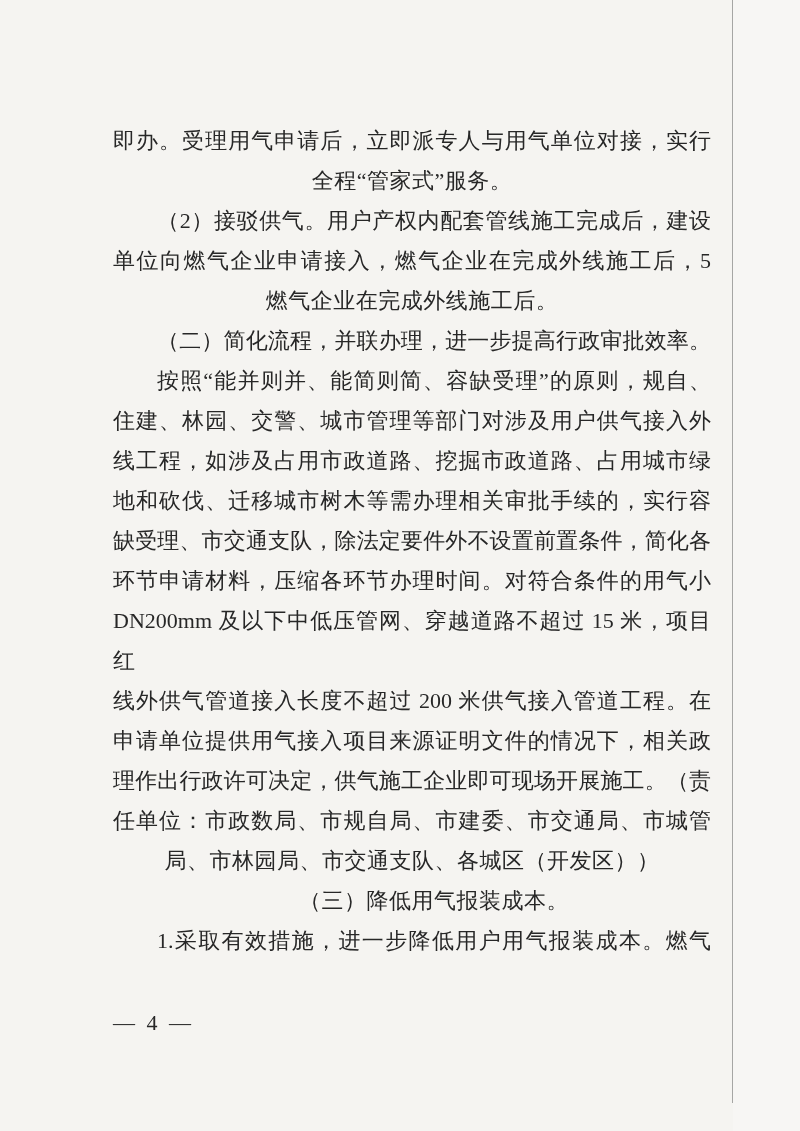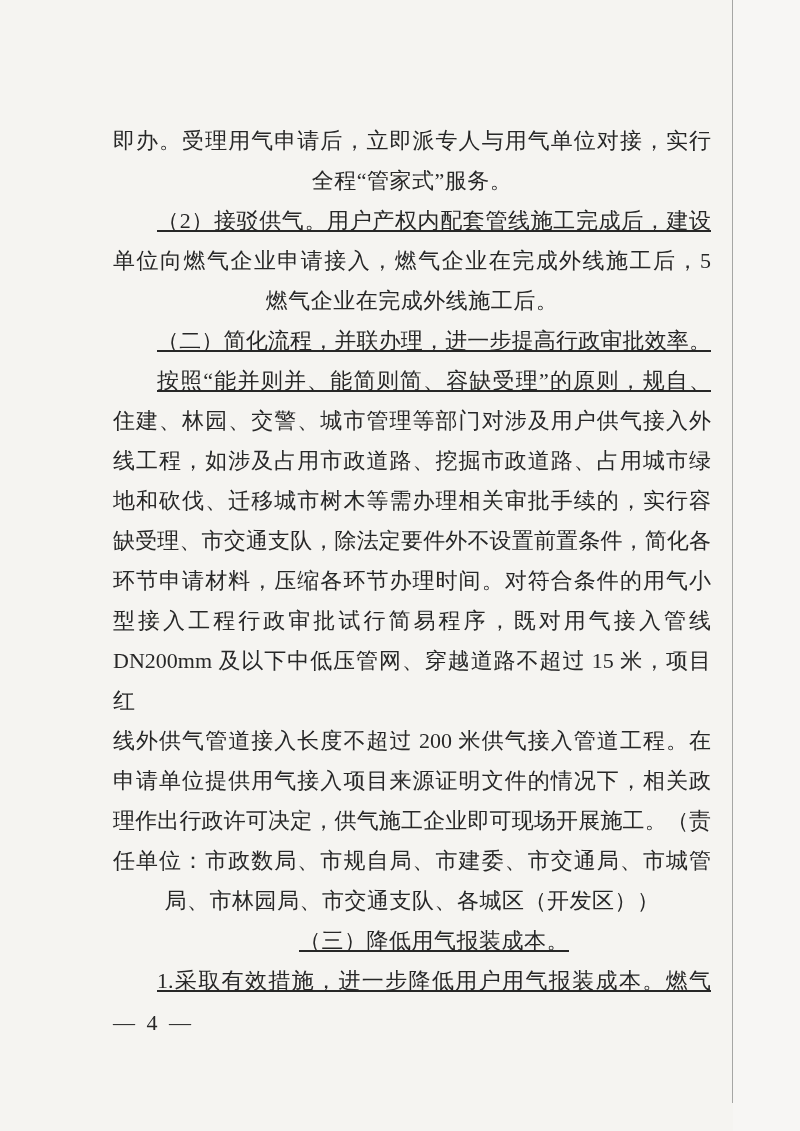--- a/index.html
+++ b/index.html
@@ -55,21 +55,20 @@
     text-align: center;
   }
   .line.fill {
     letter-spacing: 0;
     text-align: justify;
     text-align-last: justify;
     text-justify: inter-character;
   }
   .line.indent {
     text-indent: 44px;
-    text-decoration: underline;
   }
   .page-footer {
     position: absolute;
     left: 113px;
     top: 1003px;
     color: var(--ink);
     font-size: 22px;
     line-height: 40px;
     letter-spacing: 3px;
   }
@@ -86,21 +85,20 @@
       <div class="line indent fill">（2）接驳供气。用户产权内配套管线施工完成后，建设</div>
       <div class="line fill">单位向燃气企业申请接入，燃气企业在完成外线施工后，5</div>
       <div class="line">燃气企业在完成外线施工后。</div>
       <div class="line indent fill">（二）简化流程，并联办理，进一步提高行政审批效率。</div>
       <div class="line indent fill">按照“能并则并、能简则简、容缺受理”的原则，规自、</div>
       <div class="line fill">住建、林园、交警、城市管理等部门对涉及用户供气接入外</div>
       <div class="line fill">线工程，如涉及占用市政道路、挖掘市政道路、占用城市绿</div>
       <div class="line fill">地和砍伐、迁移城市树木等需办理相关审批手续的，实行容</div>
       <div class="line fill">缺受理、市交通支队，除法定要件外不设置前置条件，简化各</div>
       <div class="line fill">环节申请材料，压缩各环节办理时间。对符合条件的用气小</div>
-      <div class="line fill">型接入工程行政审批试行简易程序，既对用气接入管线</div>
       <div class="line fill">DN200mm 及以下中低压管网、穿越道路不超过 15 米，项目红</div>
       <div class="line fill">线外供气管道接入长度不超过 200 米供气接入管道工程。在</div>
       <div class="line fill">申请单位提供用气接入项目来源证明文件的情况下，相关政</div>
       <div class="line fill">理作出行政许可决定，供气施工企业即可现场开展施工。（责</div>
       <div class="line fill">任单位：市政数局、市规自局、市建委、市交通局、市城管</div>
       <div class="line">局、市林园局、市交通支队、各城区（开发区））</div>
       <div class="line indent">（三）降低用气报装成本。</div>
       <div class="line indent fill">1.采取有效措施，进一步降低用户用气报装成本。燃气</div>
     </div>
   <div class="page-footer">— 4 —</div>

